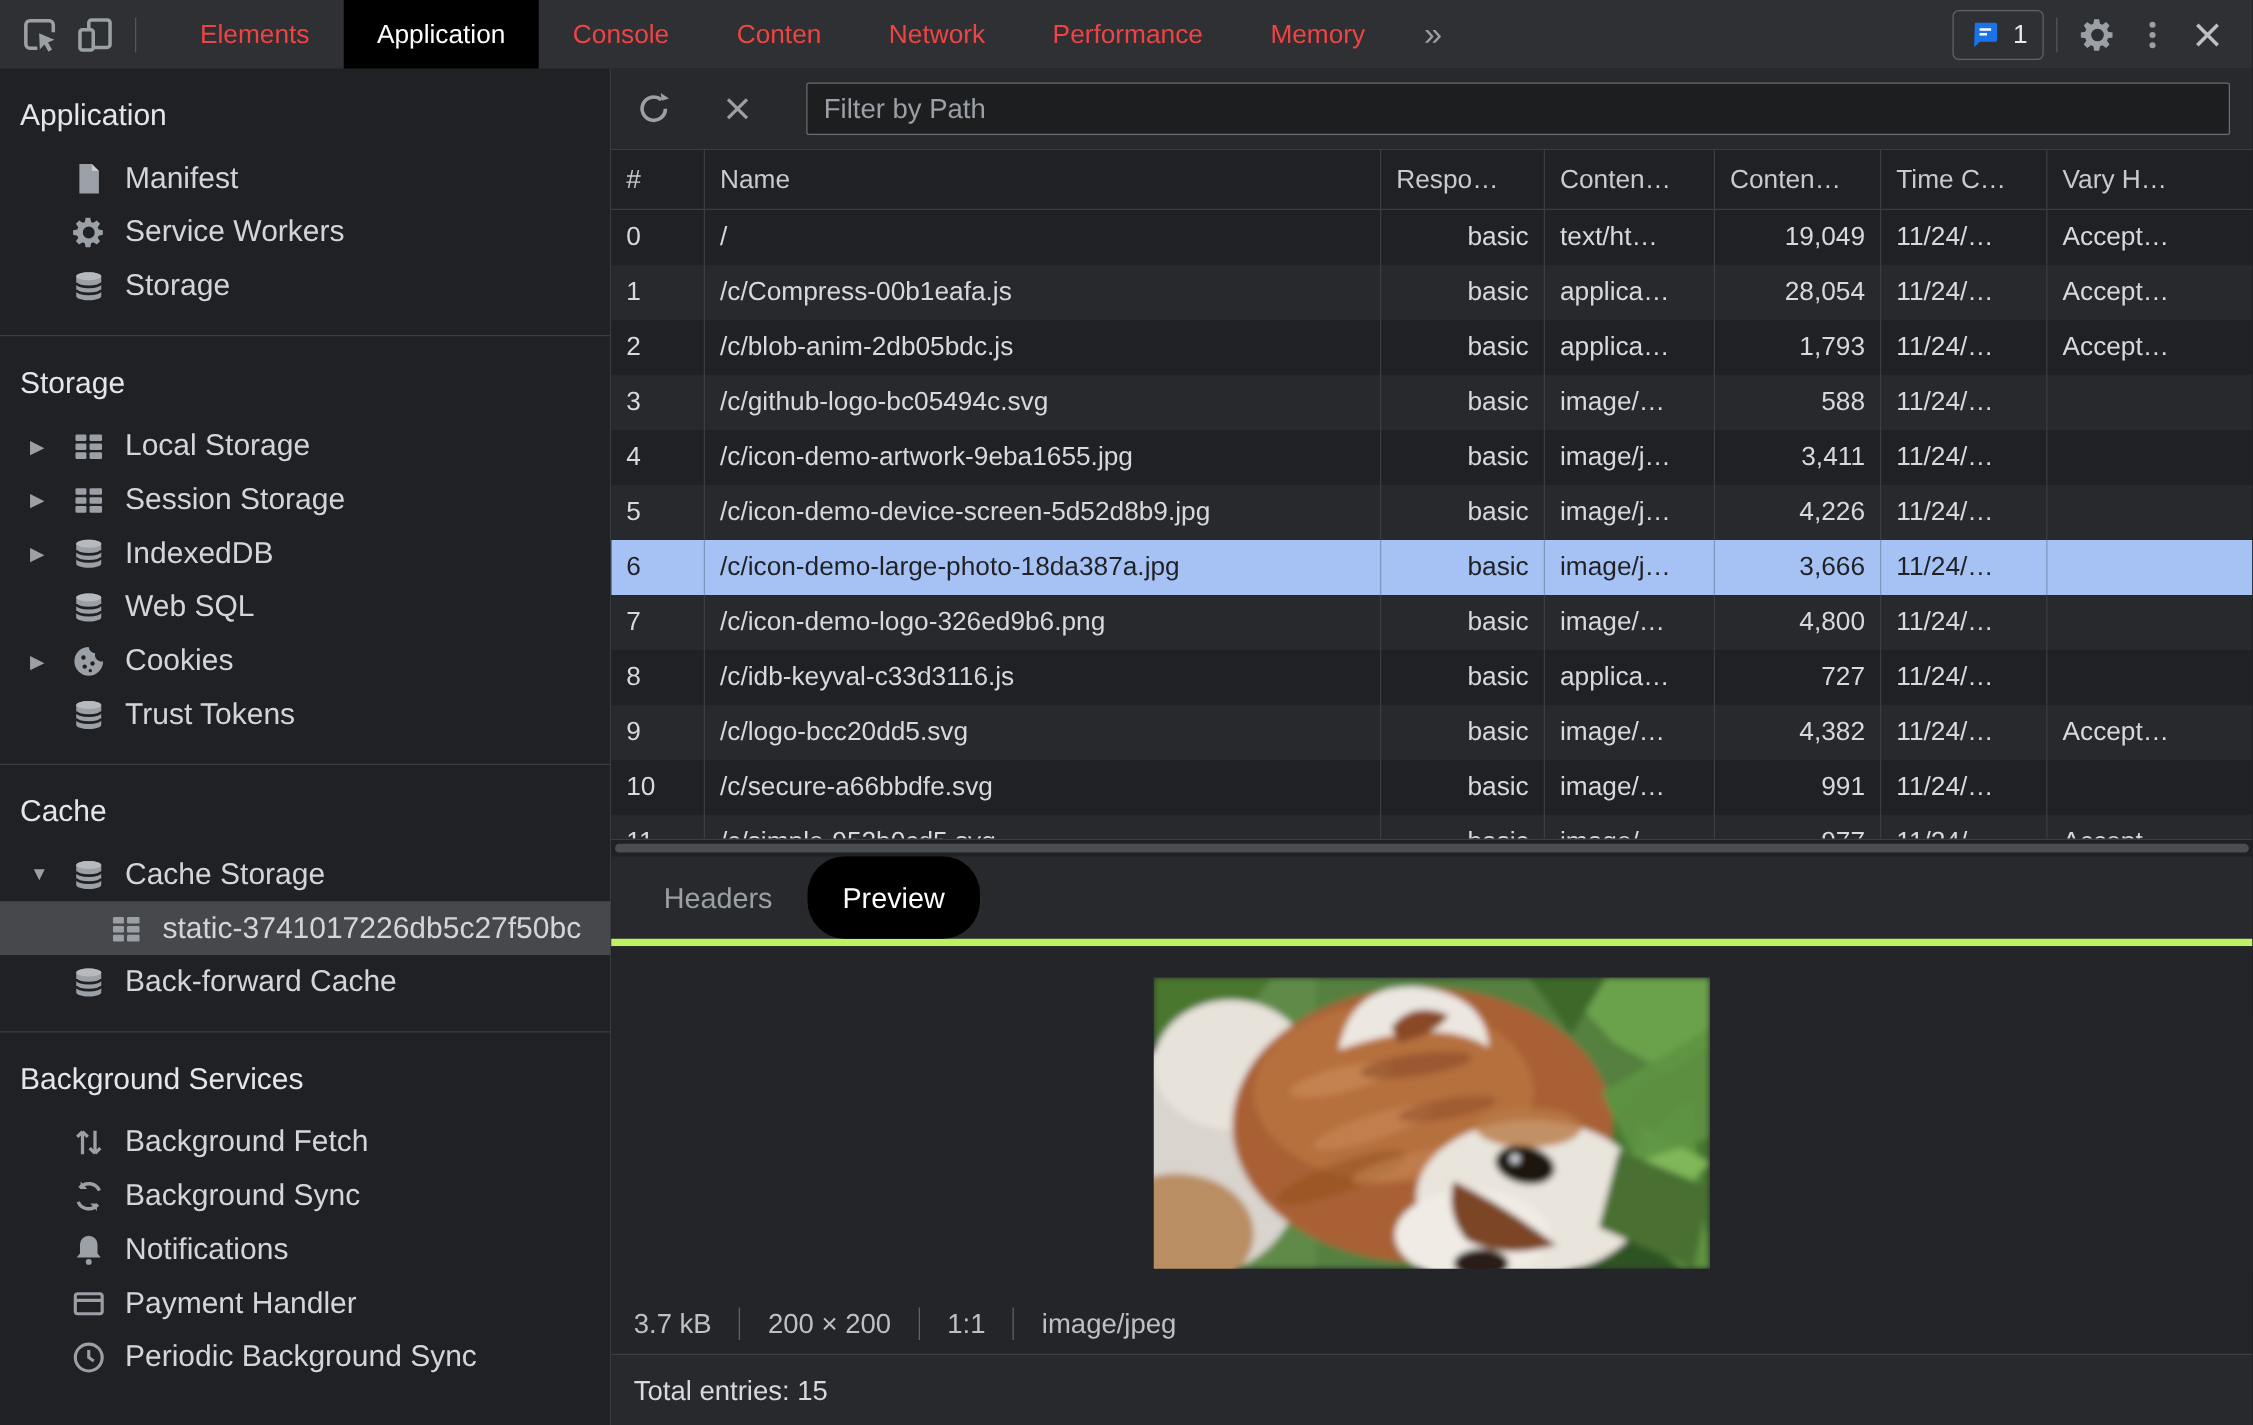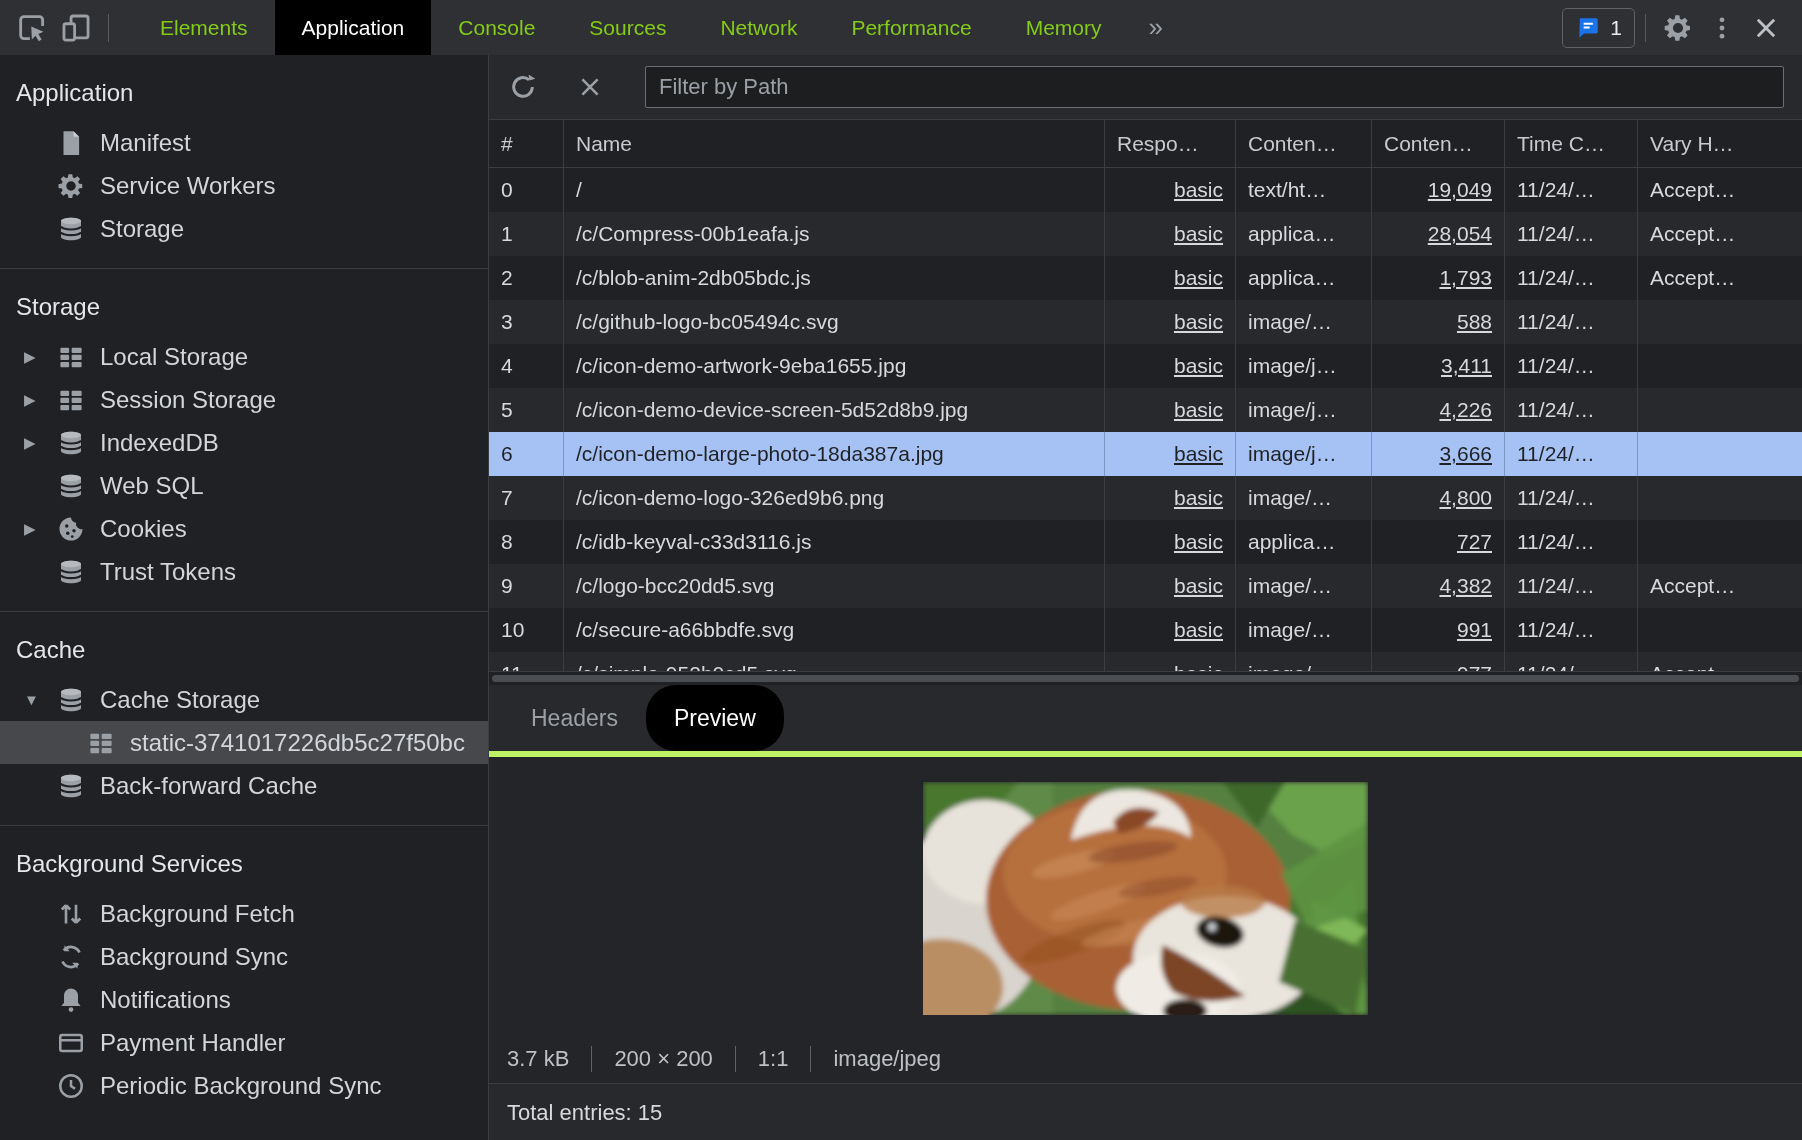--- a/index.html
+++ b/index.html
@@ -5,21 +5,21 @@
   * { box-sizing: border-box; margin: 0; padding: 0; }
   html,body { width:1802px; height:1140px; overflow:hidden; background:#202124;
     font-family:"Liberation Sans", sans-serif; }
   svg { display:block; }
 
   
   .topbar { height:55px; background:#2e3033; display:flex; align-items:center; padding-left:10px; }
   .tb-btn { width:44px; height:44px; display:flex; align-items:center; justify-content:center; flex:none; }
   .tb-sep { width:1px; height:28px; background:#55585c; margin:0 10px; flex:none; }
   .tabs { display:flex; height:55px; margin-left:14px; }
-  .tab { padding:0 27px; line-height:55px; font-size:21px; color:#84cc16; white-space:nowrap; }
+  .tab { padding:0 27px; line-height:55px; font-size:21px; color:#ef4444; white-space:nowrap; }
   .tab.active { background:var(--active-tab-bg,#000); color:#fff; }
   .more-tabs { color:#9aa0a6; font-size:26px; line-height:55px; padding:0 20px; }
   .tb-right { margin-left:auto; display:flex; align-items:center; padding-right:14px; }
   .issues { display:flex; align-items:center; gap:9px; border:1px solid #5f6368; border-radius:5px;
     padding:6px 12px; color:#e8eaed; font-size:21px; }
 
   
   .layout { display:flex; height:1085px; }
 
   
@@ -53,21 +53,21 @@
   .dg-hcell { display:flex; align-items:center; padding:0 12px; border-left:1px solid #3a3d41;
     overflow:hidden; white-space:nowrap; }
   .dg-hcell:first-child { border-left:none; }
   .dg-body { height:503px; flex:none; overflow:hidden; }
   .dg-row { display:grid; grid-template-columns:var(--cols); height:44px; font-size:21px; color:#d6d9dd; }
   .dg-row.odd { background:#28292c; }
   .dg-row.selected { background:var(--selection-blue,#a6c2f5); color:var(--selection-text,#1f2124); }
   .dg-cell { display:flex; align-items:center; padding:0 12px; border-left:1px solid #3a3d41;
     overflow:hidden; white-space:nowrap; }
   .dg-cell:first-child { border-left:none; }
-  .dg-cell.r { justify-content:flex-end;text-decoration:underline; }
+  .dg-cell.r { justify-content:flex-end; }
   .dg-row.selected .dg-cell { border-left-color:#7e96bf; }
 
   .hscroll { height:14px; flex:none; border-top:1px solid #3a3d41; background:#202124; position:relative; }
   .hthumb { position:absolute; left:3px; right:3px; top:3px; height:7px; background:#4a4d51; border-radius:4px; }
 
   .ptabs { height:72px; flex:none; background:#28292c; border-bottom:6px solid #bef264;
     display:flex; align-items:stretch; padding-left:14px; }
   .ptab { padding:0 28px; display:flex; align-items:center; font-size:23px; color:#9aa0a6; }
   .ptab.active { background:var(--active-tab-bg,#000); color:#fff;border-radius:30px; }
 
@@ -95,21 +95,21 @@
     <svg width="34" height="34" viewBox="0 0 24 24" fill="none" stroke="#9aa0a6" stroke-width="2">
       <rect x="8.5" y="3.5" width="12" height="15.5" rx="1.6"></rect>
       <rect x="3.5" y="9" width="7.5" height="11.5" rx="1.4" fill="#2e3033"></rect>
     </svg>
   </div>
   <div class="tb-sep"></div>
   <nav class="tabs" id="top-tabs">
       <div class="tab">Elements</div>
       <div class="tab active">Application</div>
       <div class="tab">Console</div>
-      <div class="tab">Sources</div>
+      <div class="tab">Conten</div>
       <div class="tab">Network</div>
       <div class="tab">Performance</div>
       <div class="tab">Memory</div>
     </nav>
   <div class="more-tabs">»</div>
   <div class="tb-right">
     <div class="issues">
       <svg width="26" height="26" viewBox="0 0 24 24">
         <path fill="#1a73e8" d="M4.5 3h15A1.5 1.5 0 0 1 21 4.5v11a1.5 1.5 0 0 1-1.5 1.5H8.2L4 21z"></path>
         <path stroke="#fff" stroke-width="1.8" fill="none" d="M8 8h8.5M8 11.5h5.5"></path>

